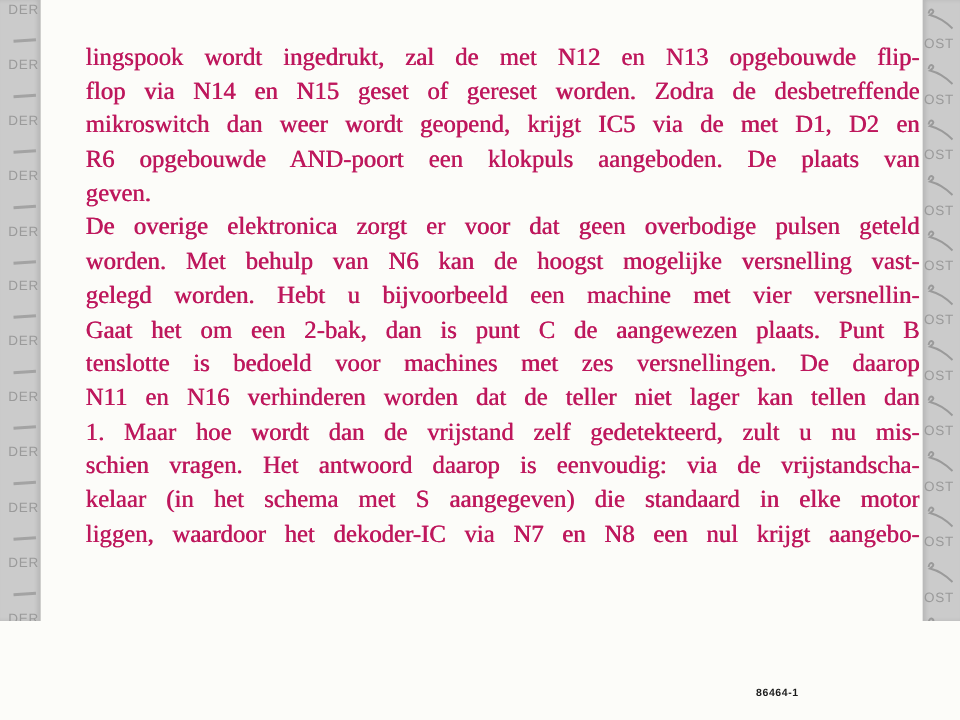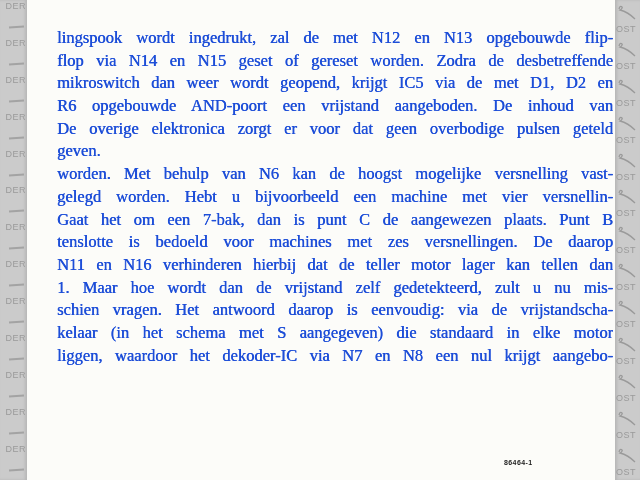--- a/index.html
+++ b/index.html
@@ -9,21 +9,21 @@
     position: relative;
     background: #fdfdfa;
     font-family: "Liberation Serif", serif;
   }
   .page {
     position: absolute; inset: 0;
     background: #fcfcf9;
   }
   
   .edge-strip {
-    position: absolute; top: 0; height: 480px;
+    position: absolute; top: 0; height: 414px;
     background: #cbcbcb;
     overflow: hidden;
     z-index: 2;
   }
   .edge-strip.left  { left: 0;  width: 27px; box-shadow: inset -2px 0 3px rgba(0,0,0,0.10); }
   .edge-strip.right { right: 0; width: 25px; box-shadow: inset 2px 0 3px rgba(0,0,0,0.10); }
   .edge-unit {
     height: 36.9px;
     position: relative;
     color: #9a9a9a;
@@ -45,21 +45,21 @@
   }
   .edge-strip.right .edge-unit .wm-swoosh {
     position: absolute; top: 3px; left: 0;
   }
   
   .text-block {
     position: absolute;
     left: 57px; top: 27px;
     width: 556px;
     z-index: 1;
-    color: #1d4ed8;
+    color: #be185d;
     font-size: 16.5px;
     line-height: 22.7px;
     text-shadow: 0.4px 0 0 currentColor; 
   }
   .text-line {
     height: 22.7px;
     overflow: hidden;
     text-align: justify;
     text-align-last: justify;
     white-space: nowrap;
@@ -137,28 +137,28 @@
       <div class="edge-unit">
     <span class="wm-text">DER</span>
     <span class="wm-dash"></span>
   </div>
     </div>
 
   <div class="text-block" id="text-block">
       <div class="text-line">lingspook wordt ingedrukt, zal de met N12 en N13 opgebouwde flip-</div>
       <div class="text-line">flop via N14 en N15 geset of gereset worden. Zodra de desbetreffende</div>
       <div class="text-line">mikroswitch dan weer wordt geopend, krijgt IC5 via de met D1, D2 en</div>
-      <div class="text-line">R6 opgebouwde AND-poort een vrijstand aangeboden. De inhoud van</div>
+      <div class="text-line">R6 opgebouwde AND-poort een klokpuls aangeboden. De plaats van</div>
+      <div class="text-line no-just">geven.</div>
       <div class="text-line">De overige elektronica zorgt er voor dat geen overbodige pulsen geteld</div>
-      <div class="text-line no-just">geven.</div>
       <div class="text-line">worden. Met behulp van N6 kan de hoogst mogelijke versnelling vast-</div>
       <div class="text-line">gelegd worden. Hebt u bijvoorbeeld een machine met vier versnellin-</div>
-      <div class="text-line">Gaat het om een 7-bak, dan is punt C de aangewezen plaats. Punt B</div>
+      <div class="text-line">Gaat het om een 2-bak, dan is punt C de aangewezen plaats. Punt B</div>
       <div class="text-line">tenslotte is bedoeld voor machines met zes versnellingen. De daarop</div>
-      <div class="text-line">N11 en N16 verhinderen hierbij dat de teller motor lager kan tellen dan</div>
+      <div class="text-line">N11 en N16 verhinderen worden dat de teller niet lager kan tellen dan</div>
       <div class="text-line">1. Maar hoe wordt dan de vrijstand zelf gedetekteerd, zult u nu mis-</div>
       <div class="text-line">schien vragen. Het antwoord daarop is eenvoudig: via de vrijstandscha-</div>
       <div class="text-line">kelaar (in het schema met S aangegeven) die standaard in elke motor</div>
       <div class="text-line">liggen, waardoor het dekoder-IC via N7 en N8 een nul krijgt aangebo-</div>
     </div>
 
   <div class="print-code">86464-1</div>
 
   <div class="edge-strip right" id="right-strip">
       <div class="edge-unit">

